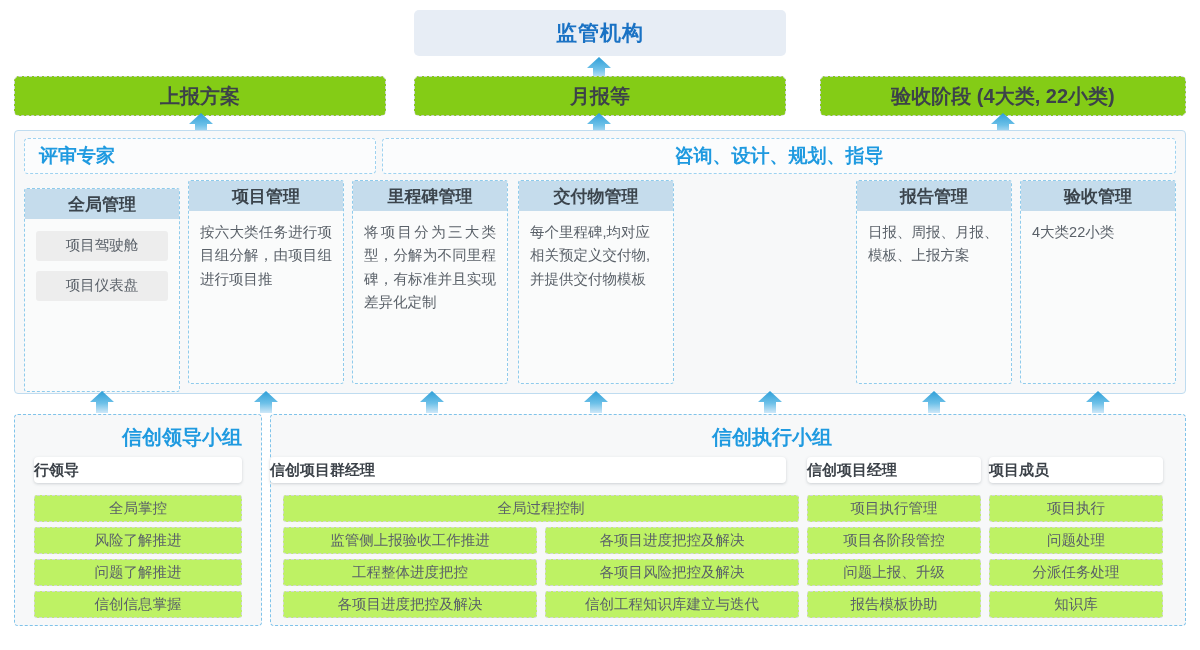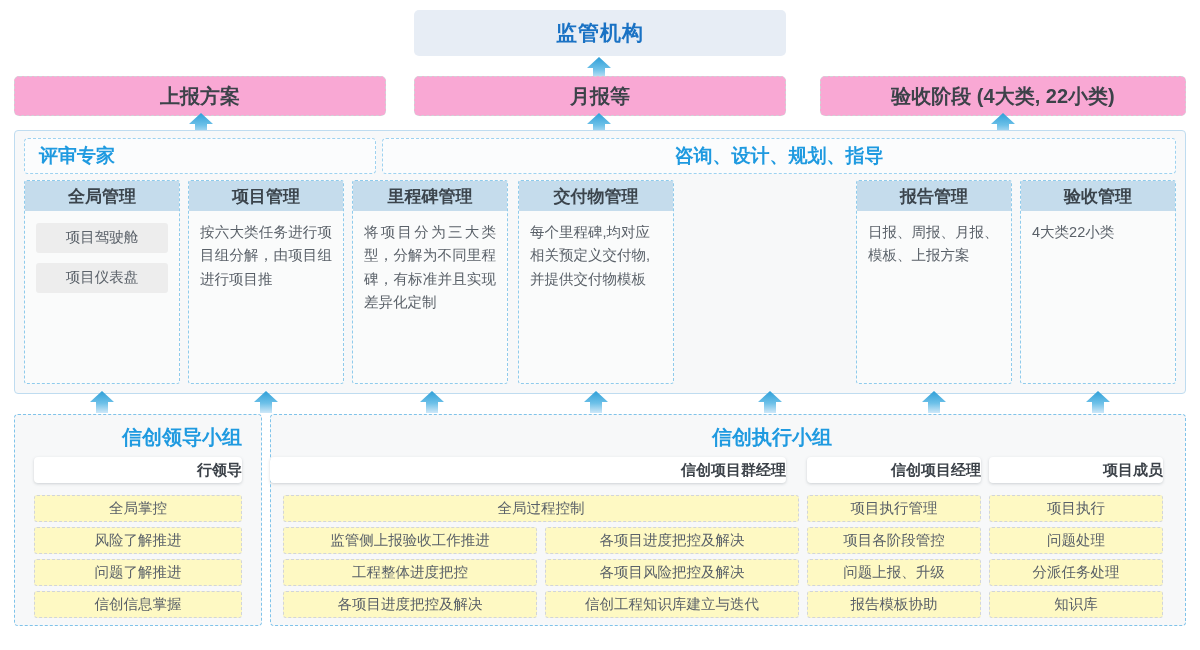--- a/index.html
+++ b/index.html
@@ -21,21 +21,21 @@
     background:#e7edf5;
     border-radius:5px;
     color:#1a72c4;
     font-weight:bold;
     font-size:21px;
     letter-spacing:1px;
   }
 
   
   .dashpill{
-    background:#f9a8d4;
+    background:#84cc16;
     border:1px dashed #cfd2d6;
     border-radius:5px;
     font-size:20px;
     font-weight:bold;
     color:#3c4249;
   }
 
   
   .frame{
     background:#f7f8f9;
@@ -107,28 +107,28 @@
     font-weight:bold;
     font-size:20px;
     position:absolute;
     padding-left:44px;
   }
   .rolehead{
     background:#ffffff;
     border-radius:4px;
     box-shadow:0 1px 3px rgba(120,130,140,0.33);
     height:26px;
-    display:flex;align-items:center;justify-content:flex-end;
+    display:flex;align-items:center;justify-content:flex-start;
     font-size:15px;font-weight:bold;color:#3c4249;
     box-sizing:border-box;
   }
   .task{
     border:1px dashed #d2d5d9;
     border-radius:3px;
-    background:#fef9c3;
+    background:#bef264;
     height:27px;
     display:flex;align-items:center;justify-content:center;
     font-size:14.5px;color:#5a6169;
     box-sizing:border-box;
   }
 
   
   .arrow{position:absolute;width:26px;height:24px;}
 </style>
 </head>
@@ -184,21 +184,21 @@
 
   <div class="box frame" style="left:14px;top:130px;width:1172px;height:264px;"></div>
 
   <div class="box bluehead" style="left:24px;top:138px;width:352px;height:36px;">
     <span class="lbl">评审专家</span>
   </div>
   <div class="box bluehead" style="left:382px;top:138px;width:794px;height:36px;">
     <span class="lbl center">咨询、设计、规划、指导</span>
   </div>
 
-  <div class="box col" style="left:24px;top:180px;width:156px;height:204px;">
+  <div class="box col" style="left:24px;top:188px;width:156px;height:204px;">
     <div class="col-head">全局管理</div>
     <div class="col-body" style="padding-top:12px;">
       <div class="chip">项目驾驶舱</div>
       <div class="chip">项目仪表盘</div>
     </div>
   </div>
 
   <div class="box col" style="left:188px;top:180px;width:156px;height:204px;">
     <div class="col-head">项目管理</div>
     <div class="col-body">

